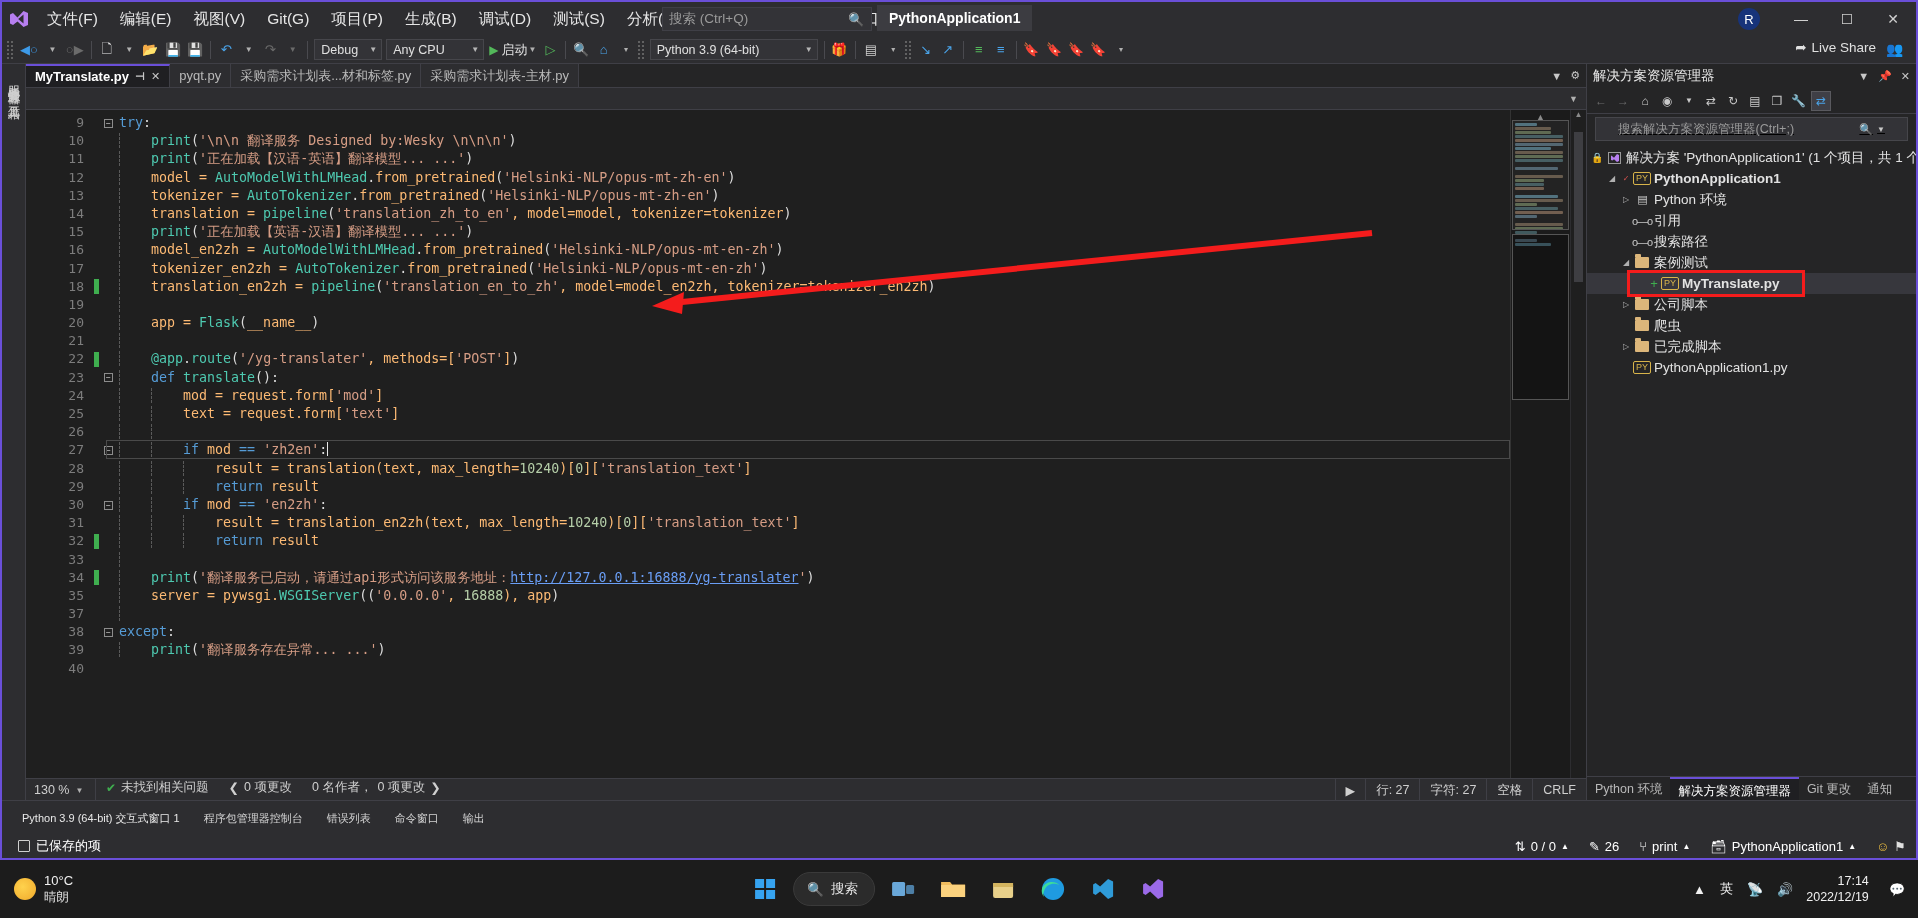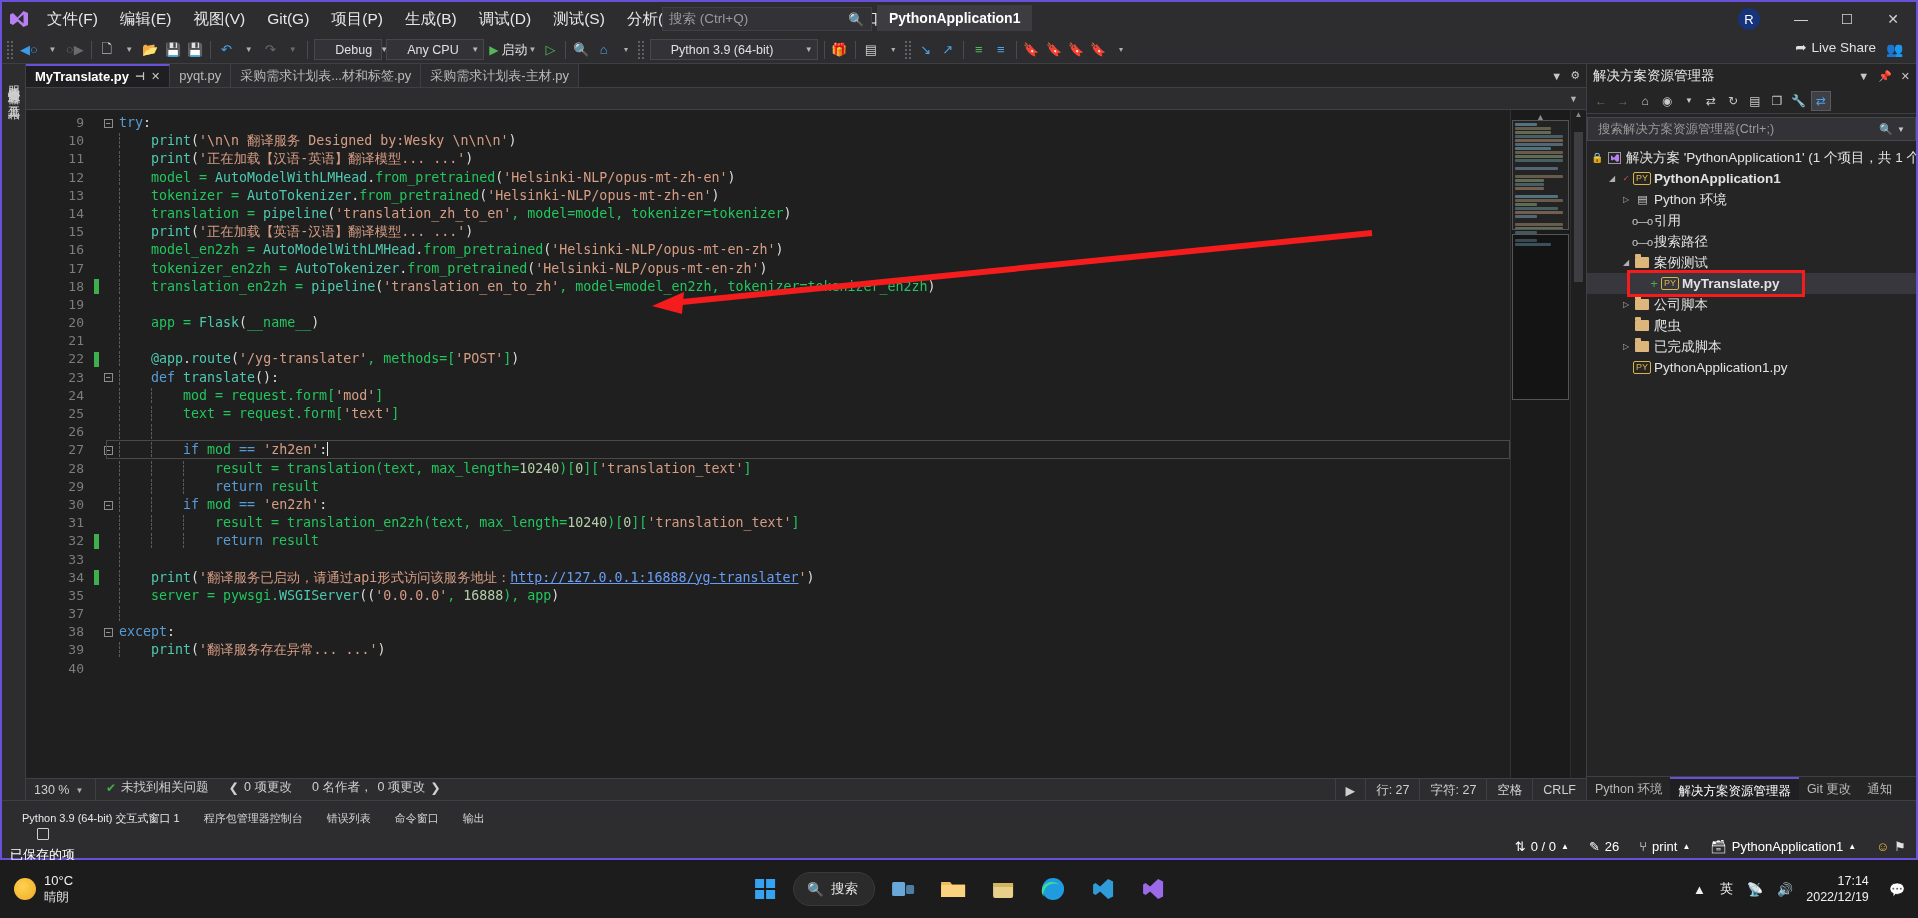--- a/index.html
+++ b/index.html
@@ -91,21 +91,21 @@
   .tb-btn {
     height: 24px; min-width: 22px;
     display: flex; align-items: center; justify-content: center;
     padding: 0 3px; color: #d4d4d4; font-size: 13px;
   }
   .tb-sep { width:1px; height:18px; background:#4a4a4f; margin:0 4px; }
   .tb-caret { color:#b0b0b0; font-size:8px; margin-left:1px; }
   .tb-combo {
     height: 21px; background:#333337; border:1px solid #46464b;
     color:#e0e0e0; font-size:12.5px;
-    display:flex; align-items:center; padding:0 4px 0 20px;
+    display:flex; align-items:center; padding:0 4px 0 6px;
     margin: 0 2px; white-space: nowrap;
   }
   .tb-combo .cv { flex:1; }
   .tb-combo .ar { color:#b6b6b6; font-size:8px; margin-left:8px; }
   .tb-green-play { color:#53b85a; font-size:12px; }
   .tb-label { color:#e0e0e0; font-size:13px; margin-left:3px; }
   .live-share {
     position: absolute; right: 40px; top: 3px;
     display: flex; align-items: center; gap: 5px;
     color: #e0e0e0; font-size: 13.5px;
@@ -213,21 +213,21 @@
     display:inline-block; width:1px; height:14px; background:#e8e8e8;
     vertical-align:-2px;
   }
 
   
   .t-kw   { color:#569cd6; }
   .t-str  { color:#d69d85; }
   .t-fn   { color:#4ec9b0; }
   .t-cls  { color:#4ec9b0; }
   .t-num  { color:#b5cea8; }
-  .t-plain{ color:#22c55e; }
+  .t-plain{ color:#fdba74; }
   .t-link { color:#6a9ef5; text-decoration:underline; }
   .t-punc { color:#dcdcdc; }
   .t-dec  { color:#4ec9b0; }
 
   
   .minimap {
     width: 60px; background:#1b1b1b; border-left:1px solid #333;
     flex:none; position:relative; overflow:hidden;
   }
   .mm-row { height:3px; margin:1px 0 0 4px; border-radius:1px;}
@@ -279,23 +279,24 @@
   .se-toolbar {
     height:26px; display:flex; align-items:center; gap:2px;
     padding:0 4px; border-bottom:1px solid #3f3f46;
   }
   .se-tb {
     width:20px; height:20px; display:flex; align-items:center; justify-content:center;
     color:#c9c9c9; font-size:12px;
   }
   .se-tb.on { background:#3f3f46; border:1px solid #5a5a5f;}
   .se-search {
-    height:24px; margin:3px 0; background:#333337;
+    height:24px; margin:3px 8px; background:#333337;
     border:1px solid #46464b; display:flex; align-items:center;
-    padding:0 10px;
+    padding:0 22px;
+    text-decoration:underline;
   }
   .se-search .ph { flex:1; color:#9a9a9a; font-size:12.5px; }
   .se-search .ic { color:#c8c8c8; font-size:11px; margin-left:4px;}
   .se-tree { flex:1; overflow:hidden; padding-top:3px; position:relative; }
   .tnode {
     height:21px; display:flex; align-items:center;
     font-size:13.5px; color:#e2e2e2; white-space:nowrap;
   }
   .tnode.sel { background:#37373d; }
   .tw { width:14px; flex:none; color:#b0b0b0; font-size:8px; text-align:center;}
@@ -344,21 +345,21 @@
   }
   .bd-tab.first { color:#e8e8e8; }
 
   .vs-status {
     position:absolute; left:0; right:0; bottom:0; height:24px;
     background:#68217a;
     display:flex; align-items:center;
     color:#ffffff; font-size:13px;
   }
   .vs-status.dark { background:#2d2d30; }
-  .ss-left { display:flex; align-items:center; gap:6px; padding-left:8px;flex-direction:column;}
+  .ss-left { display:flex; align-items:center; gap:6px; padding-left:16px;}
   .ss-right { margin-left:auto; display:flex; align-items:center; }
   .ss-item { padding:0 10px; display:flex; align-items:center; gap:5px; white-space:nowrap; height:24px;}
   .save-ic {
     width:12px;height:12px;border:1.5px solid #cfcfcf; border-radius:1px;
   }
 
   
   #taskbar {
     position:absolute; left:0; bottom:0; width:1918px; height:58px;
     background:#1c1c1c; display:flex; align-items:center;

